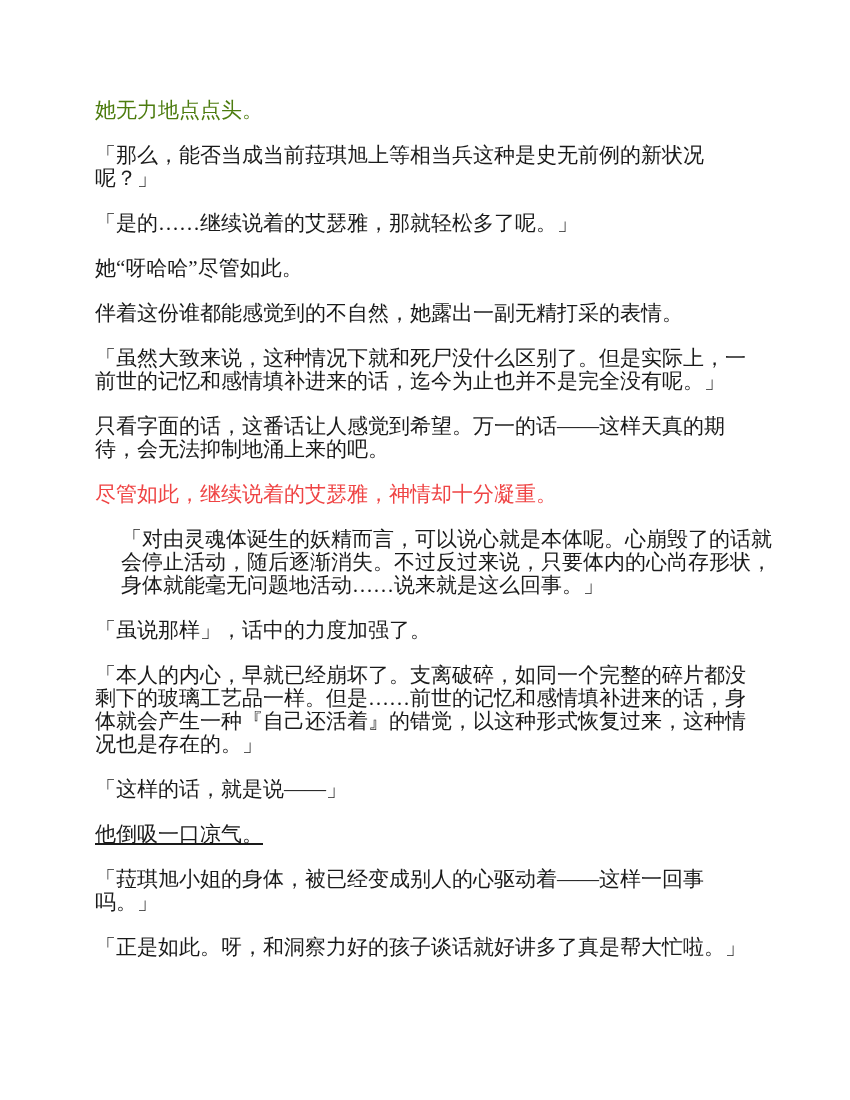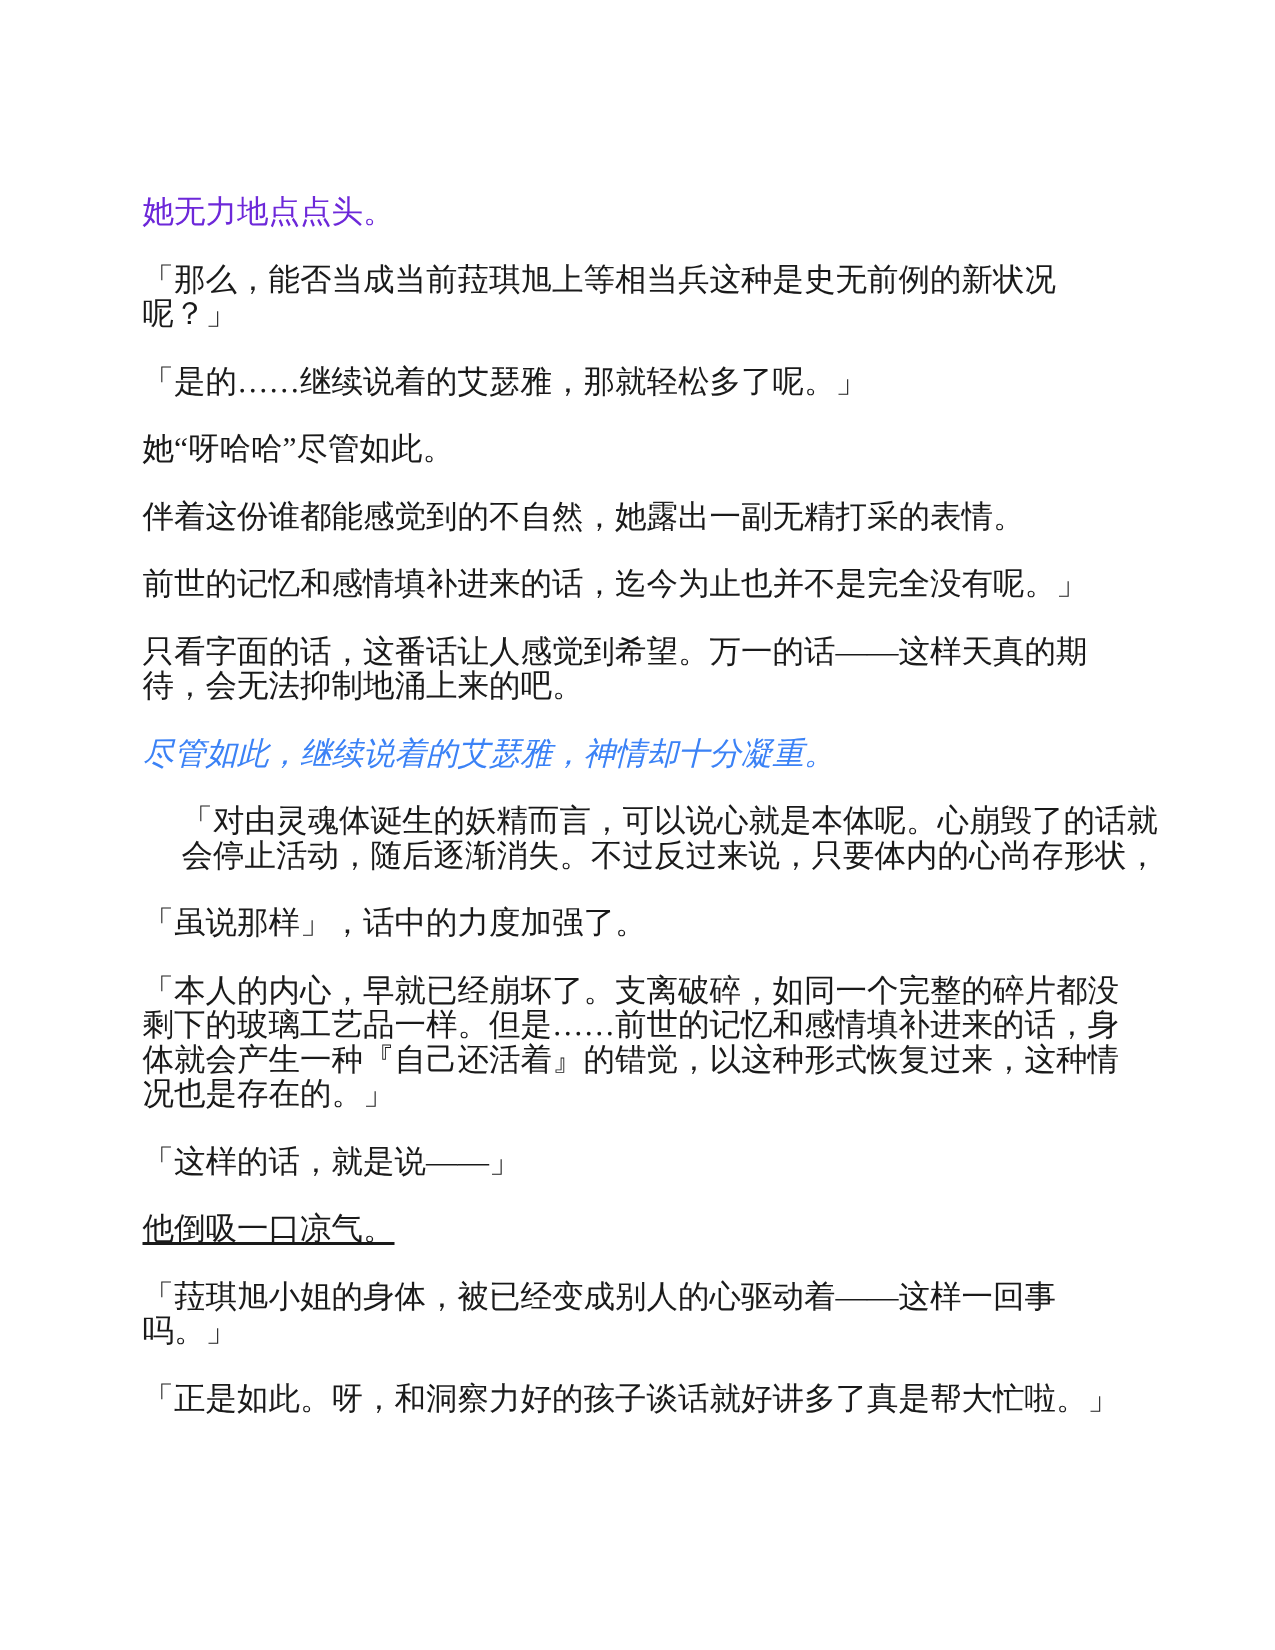--- a/index.html
+++ b/index.html
@@ -29,21 +29,21 @@
   .line {
     display: block;
     white-space: nowrap;
   }
 </style>
 </head>
 <body style="background: rgb(255, 255, 255);">
 
 <main class="page">
 
-  <p class="para" style="color: #6d28d9; margin-top: 31px;">
+  <p class="para" style="color: #4d7c0f;">
     <span class="line">她无力地点点头。</span>
   </p>
 
   <p class="para" style="color: rgb(26, 26, 26);">
     <span class="line">「那么，能否当成当前菈琪旭上等相当兵这种是史无前例的新状况</span>
     <span class="line">呢？」</span>
   </p>
 
   <p class="para" style="color: rgb(26, 26, 26);">
     <span class="line">「是的……继续说着的艾瑟雅，那就轻松多了呢。」</span>
@@ -51,35 +51,37 @@
 
   <p class="para" style="color: rgb(26, 26, 26);">
     <span class="line">她“呀哈哈”尽管如此。</span>
   </p>
 
   <p class="para" style="color: rgb(26, 26, 26);">
     <span class="line">伴着这份谁都能感觉到的不自然，她露出一副无精打采的表情。</span>
   </p>
 
   <p class="para" style="color: rgb(26, 26, 26);">
+    <span class="line">「虽然大致来说，这种情况下就和死尸没什么区别了。但是实际上，一</span>
     <span class="line">前世的记忆和感情填补进来的话，迄今为止也并不是完全没有呢。」</span>
   </p>
 
   <p class="para" style="color: rgb(26, 26, 26);">
     <span class="line">只看字面的话，这番话让人感觉到希望。万一的话——这样天真的期</span>
     <span class="line">待，会无法抑制地涌上来的吧。</span>
   </p>
 
-  <p class="para" style="color: #3b82f6; font-style: italic;">
+  <p class="para" style="color: #ef4444;">
     <span class="line">尽管如此，继续说着的艾瑟雅，神情却十分凝重。</span>
   </p>
 
   <p class="para" style="color: rgb(26, 26, 26); margin-left: 26px;">
     <span class="line">「对由灵魂体诞生的妖精而言，可以说心就是本体呢。心崩毁了的话就</span>
     <span class="line">会停止活动，随后逐渐消失。不过反过来说，只要体内的心尚存形状，</span>
+    <span class="line">身体就能毫无问题地活动……说来就是这么回事。」</span>
   </p>
 
   <p class="para" style="color: rgb(26, 26, 26);">
     <span class="line">「虽说那样」，话中的力度加强了。</span>
   </p>
 
   <p class="para" style="color: rgb(26, 26, 26);">
     <span class="line">「本人的内心，早就已经崩坏了。支离破碎，如同一个完整的碎片都没</span>
     <span class="line">剩下的玻璃工艺品一样。但是……前世的记忆和感情填补进来的话，身</span>
     <span class="line">体就会产生一种『自己还活着』的错觉，以这种形式恢复过来，这种情</span>

